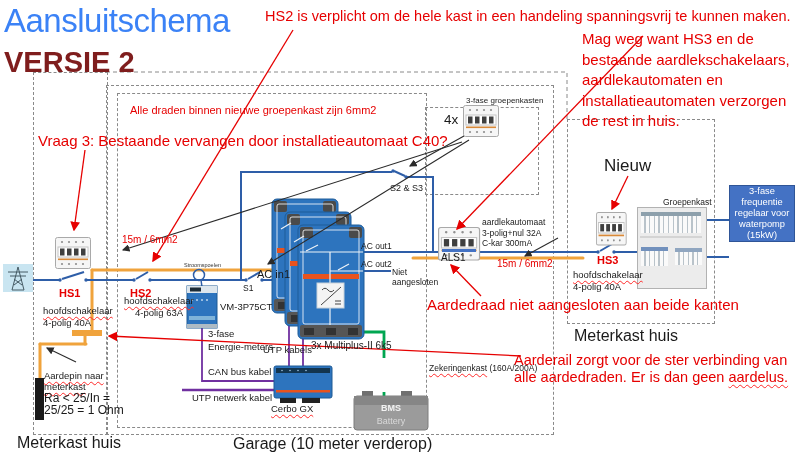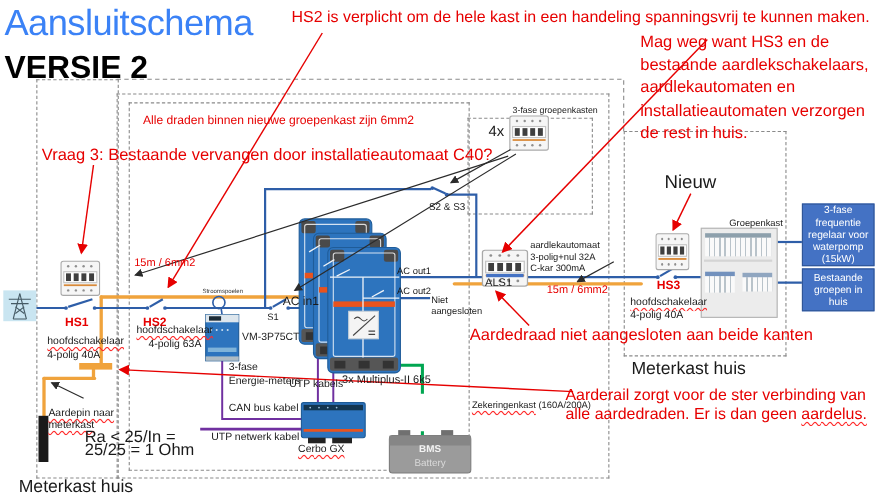--- a/index.html
+++ b/index.html
@@ -9,21 +9,21 @@
   #wires{position:absolute;left:0;top:0;z-index:2;}
   .L{position:absolute;z-index:3;color:#1a1a1a;line-height:1.15;white-space:nowrap;}
   .pre{white-space:pre-line;}
   .red{color:#e60000;}
   .wavy{text-decoration:underline;text-decoration-style:wavy;text-decoration-color:#ff2a2a;
         text-decoration-thickness:1px;text-underline-offset:2px;}
   .bluebox{position:absolute;z-index:3;background:#4472c4;border:1px solid #2f5597;color:#fff;
            display:flex;align-items:center;justify-content:center;text-align:center;}
   .gkrow{position:absolute;z-index:3;background:repeating-linear-gradient(90deg,#fafafa 0 3.4px,#b9c3ca 3.4px 4.7px);}
   #title{font-size:33px;letter-spacing:-.5px;color:#3b82f6;}
-  #version{font-size:29px;color:#000000;font-weight:600;}
+  #version{font-size:29px;color:#7f1d1d;font-weight:600;}
 </style>
 </head>
 <body>
 
 <div id="stage">
 
   <div class="dash" style="left:33px;top:72px;width:73px;height:361px;"></div>
   <div class="dash" style="left:106px;top:85px;width:446px;height:348px;"></div>
   <div class="dash" style="left:117px;top:93px;width:308px;height:333px;"></div>
   <div class="dash" style="left:425px;top:107px;width:112px;height:86px;"></div>
@@ -231,23 +231,24 @@
   <div class="L red" style="left:427px;top:296px;font-size:15px;">Aardedraad niet aangesloten aan beide kanten</div>
   <div class="L red" style="left:514px;top:352px;font-size:14.5px;width:284px;white-space:normal;"><span>Aarderail zorgt voor de ster verbinding van alle aardedraden. Er is dan geen </span><span class="wavy">aardelus.</span></div>
   <div class="L red" style="left:122px;top:234px;font-size:10px;">15m / 6mm2</div>
   <div class="L red" style="left:497px;top:258px;font-size:10px;">15m / 6mm2</div>
 
   <div class="L" style="left:17px;top:434px;font-size:16px;">Meterkast huis</div>
   <div class="L red" style="left:59px;top:287px;font-size:11px;font-weight:bold;">HS1</div>
   <div class="L wavy" style="left:43px;top:306px;font-size:9.5px;">hoofdschakelaar</div>
   <div class="L" style="left:43px;top:318px;font-size:9.5px;">4-polig 40A</div>
   <div class="L wavy" style="left:44px;top:371px;font-size:9.5px;width:66px;white-space:normal;">Aardepin naar meterkast</div>
-  <div class="L pre" style="left:44px;top:392px;font-size:15px;line-height:12px;padding-left:33px;">Ra &lt; 25/In =
+  <div class="L pre" style="left:44px;top:392px;font-size:12px;line-height:12px;">Ra &lt; 25/In =
 25/25 = 1 Ohm</div>
 
+  <div class="L" style="left:233px;top:435px;font-size:16px;">Garage (10 meter verderop)</div>
   <div class="L red" style="left:130px;top:287px;font-size:11px;font-weight:bold;">HS2</div>
   <div class="L wavy" style="left:124px;top:296px;font-size:9.5px;">hoofdschakelaar</div>
   <div class="L" style="left:124px;top:308px;font-size:9.5px;margin-left:11px;">4-polig 63A</div>
   <div class="L" style="left:184px;top:262px;font-size:5.5px;color:#333;">Stroomspoelen</div>
   <div class="L" style="left:243px;top:284px;font-size:8.5px;">S1</div>
   <div class="L" style="left:257px;top:268px;font-size:11px;">AC in1</div>
   <div class="L" style="left:361px;top:242px;font-size:8.5px;">AC out1</div>
   <div class="L" style="left:361px;top:260px;font-size:8.5px;">AC out2</div>
   <div class="L pre" style="left:392px;top:268px;font-size:8.5px;">Niet
 aangesloten</div>
@@ -273,17 +274,14 @@
   <div class="L" style="left:574px;top:327px;font-size:16px;">Meterkast huis</div>
   <div class="L red" style="left:597px;top:254px;font-size:11px;font-weight:bold;">HS3</div>
   <div class="L wavy" style="left:573px;top:270px;font-size:9.5px;">hoofdschakelaar</div>
   <div class="L" style="left:573px;top:282px;font-size:9.5px;">4-polig 40A</div>
   <div class="L" style="left:663px;top:198px;font-size:8.5px;">Groepenkast</div>
   <div class="bluebox pre" style="left:729px;top:185px;width:64px;height:55px;font-size:9.3px;line-height:11px;">3-fase
 frequentie
 regelaar voor
 waterpomp
 (15kW)</div>
-  <div class="bluebox pre" style="left:729px;top:244px;width:64px;height:37px;font-size:9.3px;line-height:11px;">Bestaande
-groepen in
-huis</div>
 
 </div>
 
 </body></html>

